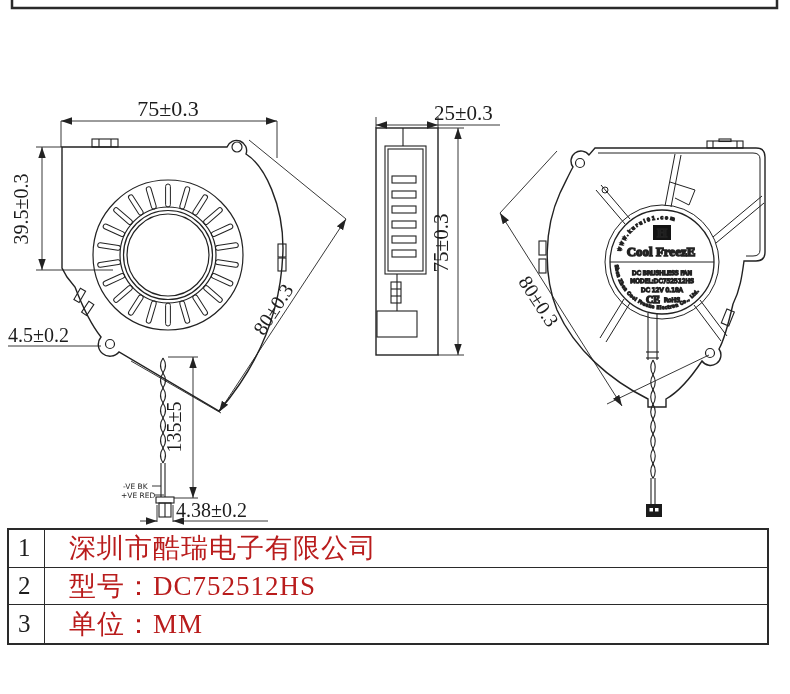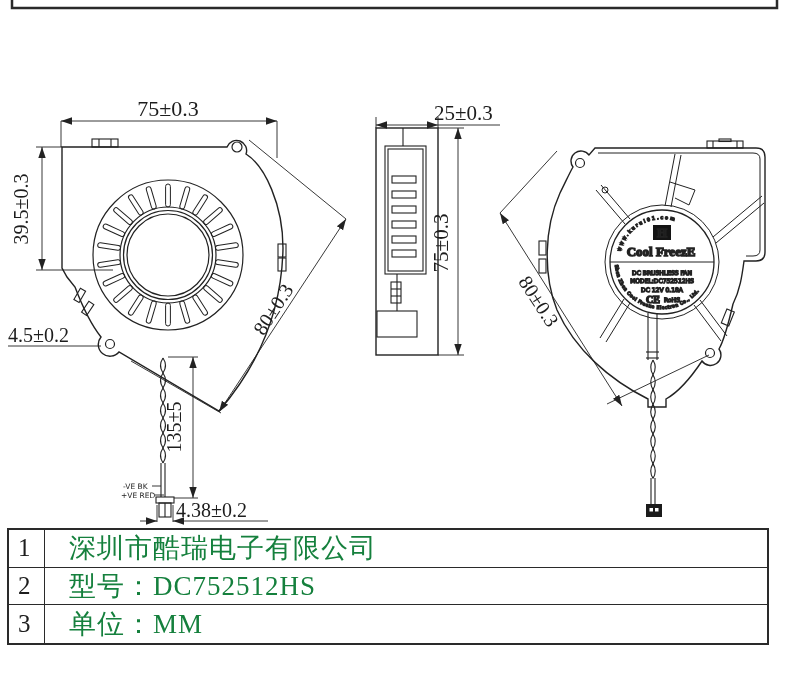--- a/index.html
+++ b/index.html
@@ -8,21 +8,21 @@
   svg text{font-family:"Liberation Serif","DejaVu Serif",serif;fill:#1d1d1d;}
   svg .tiny{font-family:"DejaVu Sans","Liberation Sans",sans-serif;}
   .spec-table{position:absolute;left:7px;top:528px;width:762px;height:117px;
               border:2px solid #2a2a2a;box-sizing:border-box;background:#fff;}
   .spec-row{display:flex;height:33.33%;border-bottom:1.5px solid #2a2a2a;box-sizing:border-box;}
   .spec-row:last-child{border-bottom:none;}
   .spec-no{width:36px;border-right:1.5px solid #2a2a2a;box-sizing:border-box;
            display:flex;align-items:center;justify-content:flex-start;padding-left:9px;
            font-size:25px;color:#1d1d1d;}
   .spec-text{flex:1;display:flex;align-items:center;padding-left:24px;
-             font-size:27px;letter-spacing:1px;color:#15803d;}
+             font-size:27px;letter-spacing:1px;color:#b91c1c;}
 </style>
 </head>
 <body>
 
 <div class="sheet">
 
 <svg width="790" height="694" viewBox="0 0 790 694">
   <defs>
     <marker id="ma" markerWidth="12" markerHeight="9" refX="11" refY="4.5" orient="auto-start-reverse" markerUnits="userSpaceOnUse">
       <path d="M0,0.8 L11,4.5 L0,8.2 Z" fill="#222"></path>

